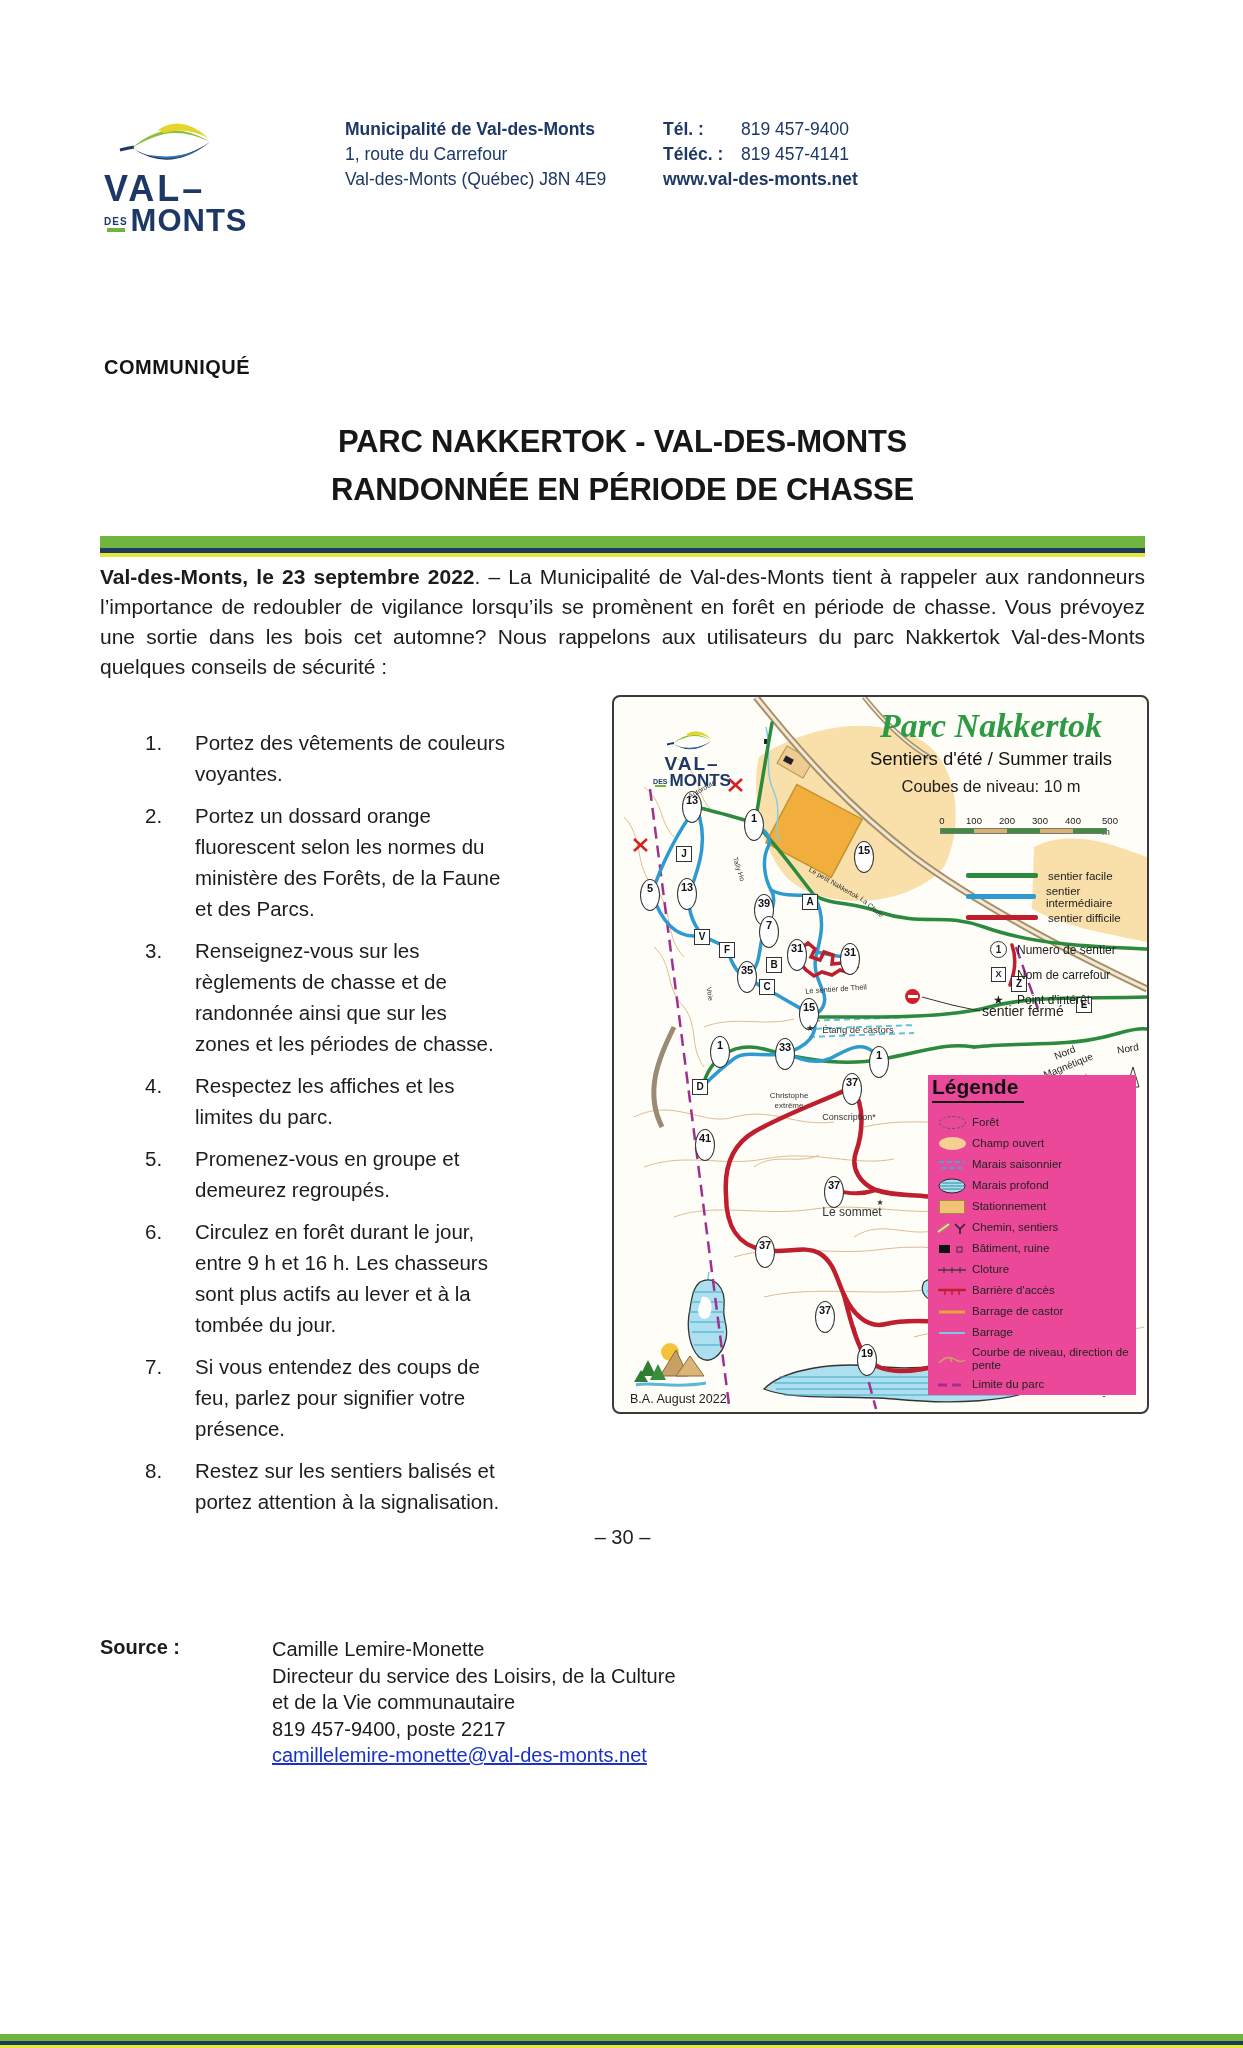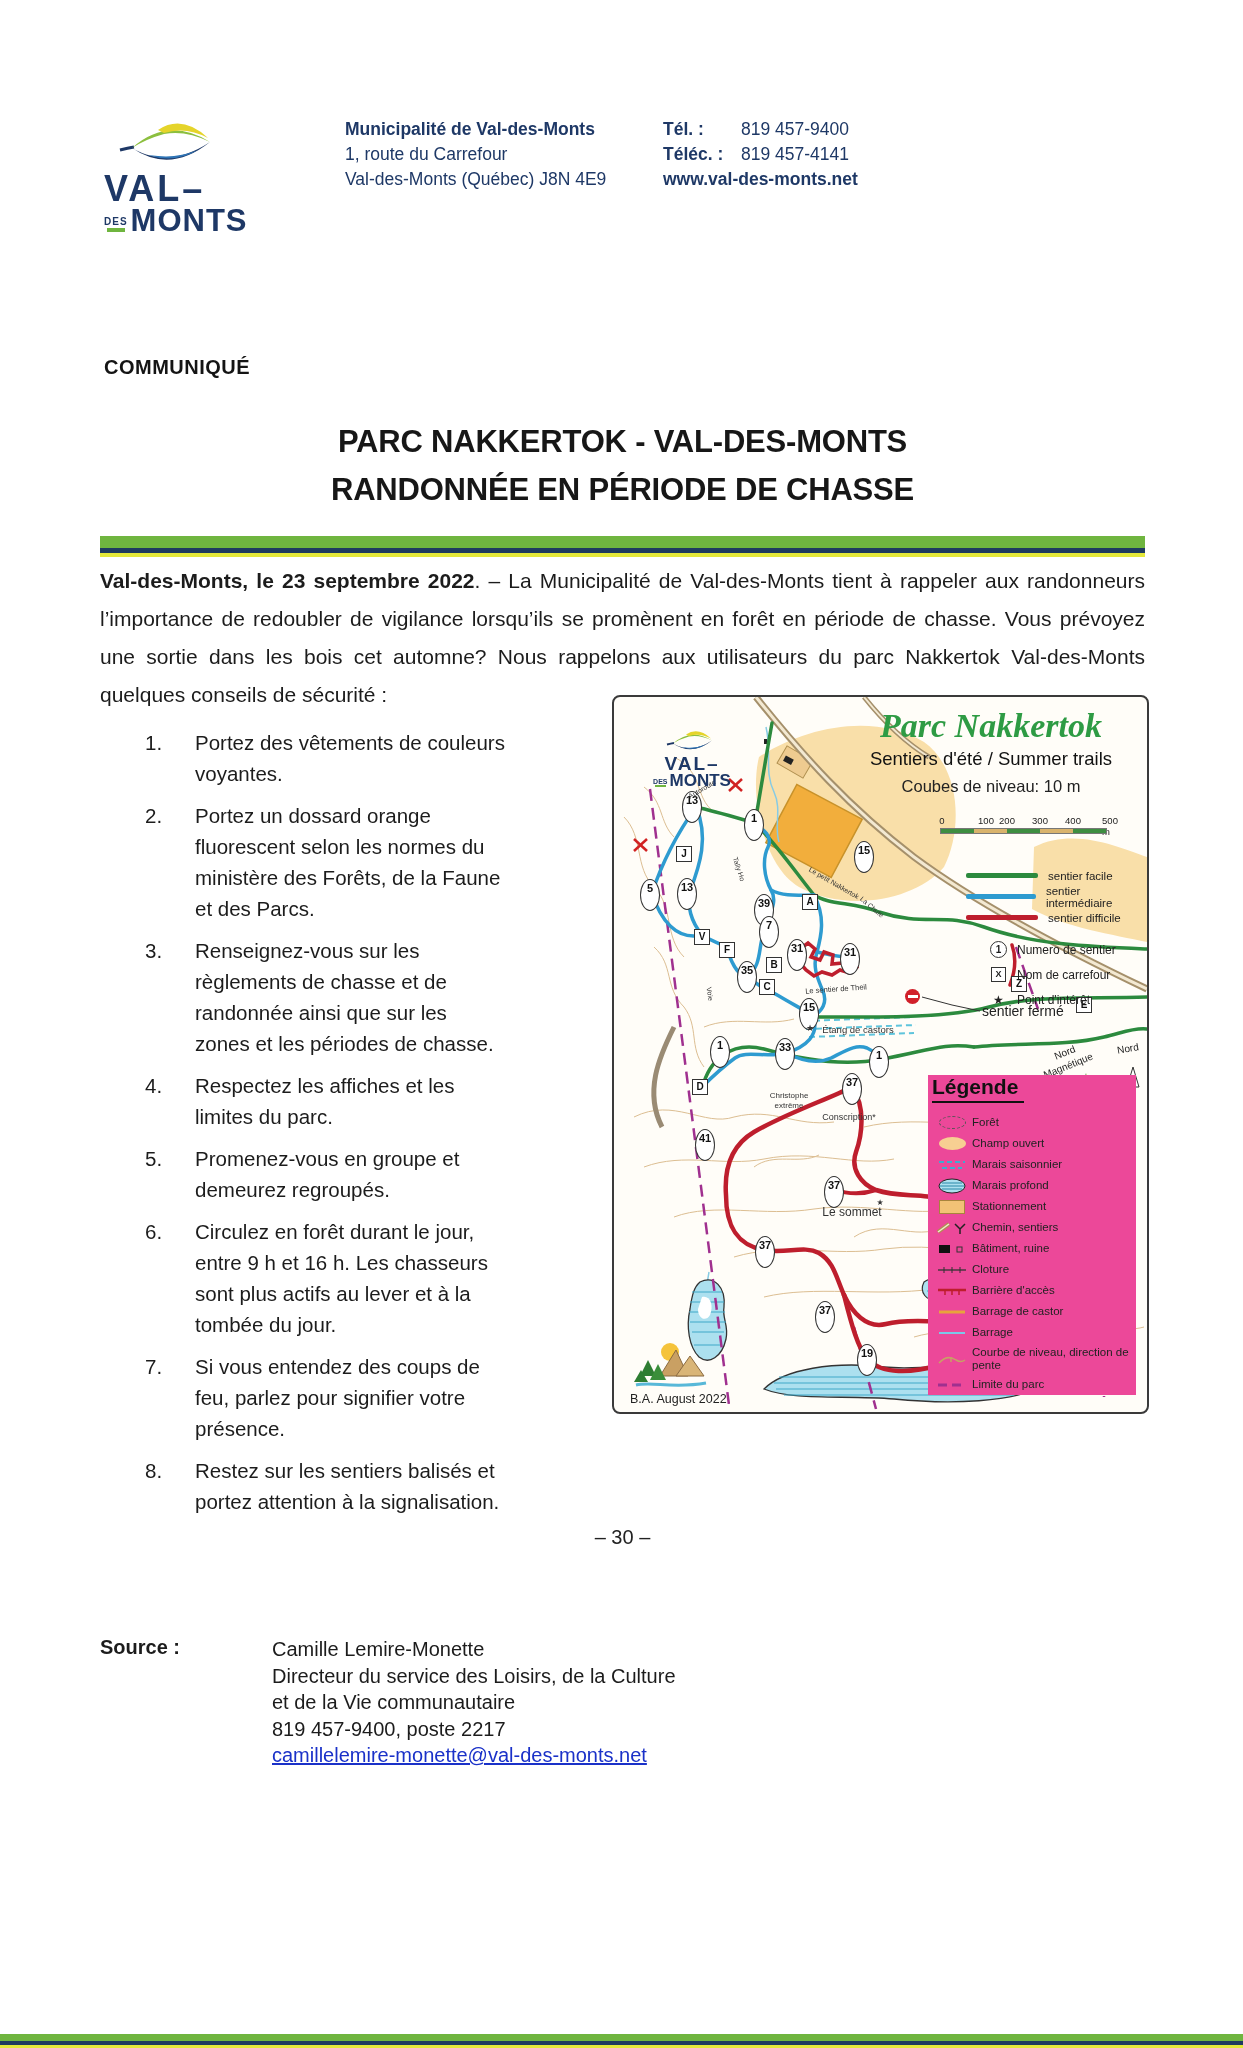--- a/index.html
+++ b/index.html
@@ -25,21 +25,21 @@
   .contact .web{font-weight:700;}
 
   .communique{left:104px;top:356px;font-size:20px;font-weight:800;color:#141414;letter-spacing:.5px;}
   .doc-title{left:100px;top:418px;width:1045px;text-align:center;font-size:31px;font-weight:800;
              letter-spacing:-.2px;line-height:48px;color:#171717;}
   .divider{left:100px;top:536px;width:1045px;}
   .divider .s1{height:12px;background:#6FB53F;}
   .divider .s2{height:5px;background:#1E3A5F;}
   .divider .s3{height:4px;background:#E4E83B;}
 
-  .intro{left:100px;top:562px;width:1045px;font-size:21px;line-height:38px;text-align:justify;}
+  .intro{left:100px;top:562px;width:1045px;font-size:21px;line-height:30px;text-align:justify;}
   .intro b{font-weight:700;}
 
   
   .tips{left:145px;top:727px;width:362px;list-style:none;margin:0;padding:0;}
   .tips li{display:grid;grid-template-columns:50px 1fr;font-size:20.5px;line-height:31px;margin-bottom:11px;}
 
   
   .mapbox{left:612px;top:695px;width:533px;height:715px;border:2.5px solid #3a3a3a;border-radius:8px;
           background:#fffdf8;overflow:hidden;}
   .mapbox .abs{position:absolute;}
@@ -350,21 +350,21 @@
 
     <div class="abs map-title-wrap">
       <div class="map-title">Parc Nakkertok</div>
       <div class="map-sub">Sentiers d'été / Summer trails</div>
       <div class="map-note">Coubes de niveau: 10 m</div>
     </div>
 
     <div class="abs scale">
       <div class="ticks">
         <span style="left:2px">0</span>
-        <span style="left:46px">100</span>
+        <span style="left:34px">100</span>
         <span style="left:67px">200</span>
         <span style="left:100px">300</span>
         <span style="left:133px">400</span>
         <span style="left:170px">500 m</span>
       </div>
       <div class="bar">
           <i class="seg-g"></i>
           <i class="seg-t"></i>
           <i class="seg-g"></i>
           <i class="seg-t"></i>

